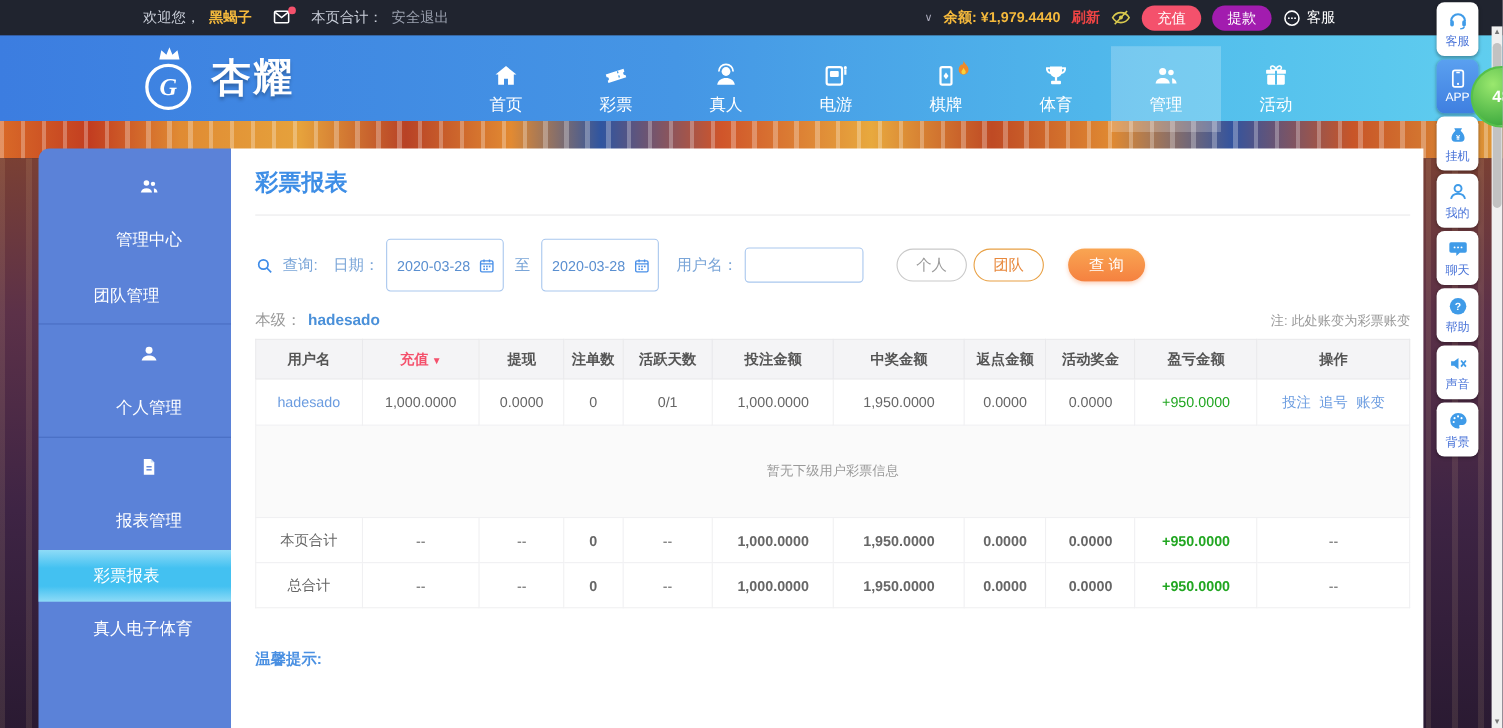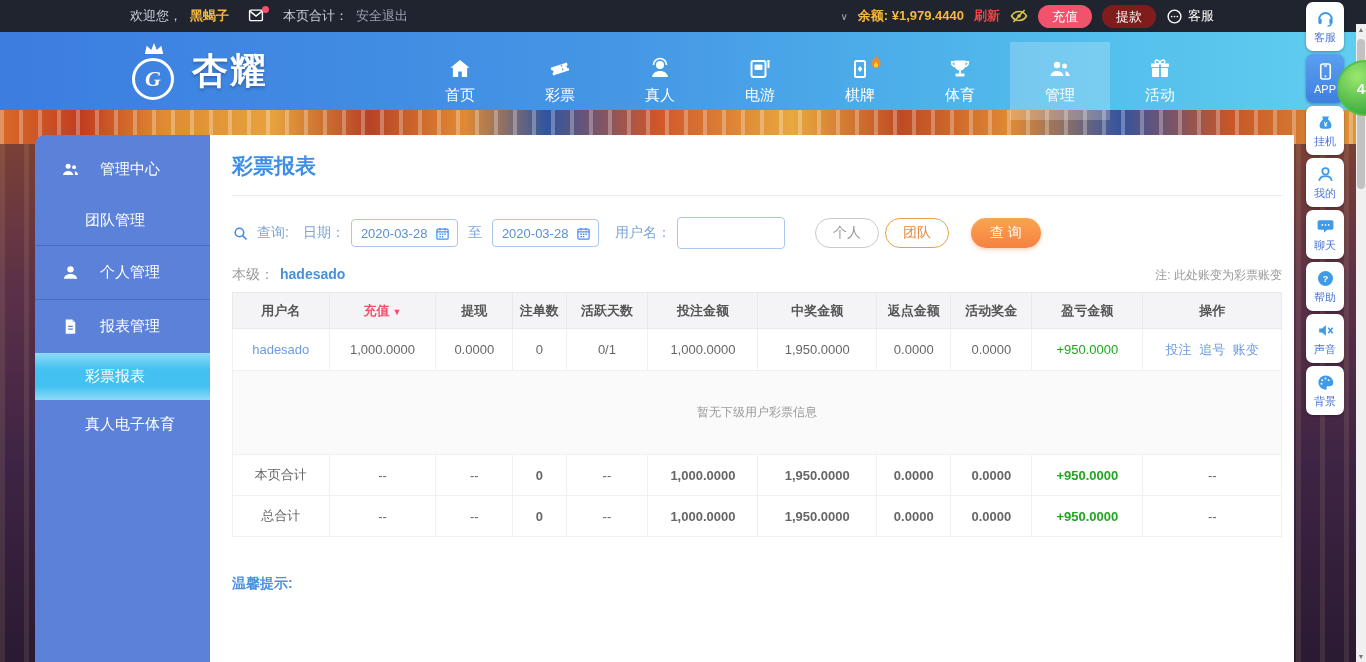--- a/index.html
+++ b/index.html
@@ -19,21 +19,21 @@
   .topbar{position:absolute;top:0;left:0;right:0;height:32px;background:#20242f;z-index:30;
     display:flex;align-items:center;color:#c9ced9;font-size:13px;padding-left:130px;}
   .topbar .grp{display:flex;align-items:center;gap:8px;}
   .topbar .right{margin-left:auto;display:flex;align-items:center;gap:10px;padding-right:152px;}
   .goldb{color:#f5b93c;font-weight:bold;}
   .dim{color:#9aa0ae;}
   .mailwrap{position:relative;margin:0 10px;}
   .mailwrap .dot{position:absolute;top:-3px;right:-4px;width:7px;height:7px;border-radius:50%;background:#f4516c;}
   .pill{height:23px;padding:0 14px;border:none;border-radius:12px;color:#fff;font-size:13px;line-height:23px;cursor:pointer;}
   .pill.red{background:#f4516c;}
-  .pill.blue{background:#7f1d1d;}
+  .pill.blue{background:#a21caf;}
   .caret{font-size:10px;color:#aab;}
 
   
   .navbar{position:absolute;top:32px;left:0;right:0;height:78px;z-index:20;display:flex;align-items:center;
     background:linear-gradient(90deg,#3c7de0 0%,#4596e5 45%,#52bdec 78%,#60ceef 100%);}
   .logo{margin-left:128px;display:flex;align-items:center;gap:12px;width:236px;}
   .emblem{position:relative;width:52px;height:58px;}
   .emblem .crown{position:absolute;top:0;left:50%;transform:translateX(-50%);}
   .emblem .ring{position:absolute;bottom:0;left:4px;width:42px;height:42px;border:3px solid #fff;border-radius:50%;
     display:flex;align-items:center;justify-content:center;color:#fff;font:italic bold 22px "Liberation Serif",serif;}
@@ -41,33 +41,33 @@
   .menu{display:flex;margin-left:46px;height:59px;}
   .menu-item{width:100px;height:78px;display:flex;flex-direction:column;align-items:center;justify-content:center;gap:5px;
     color:#fff;font-size:15px;cursor:pointer;position:relative;}
   .menu-item.active{background:rgba(255,255,255,.22);}
   .nico{position:relative;height:24px;}
   .nico svg{width:24px;height:24px;}
   .flame{position:absolute;top:-4px;right:-16px;}
 
   
   .sidebar{position:absolute;left:35px;top:135px;width:175px;bottom:0;background:#5b82d8;border-radius:10px 0 0 0;z-index:10;color:#fff;font-size:15px;padding-top:8px;}
-  .sb-header{display:flex;align-items:center;gap:20px;padding:17px 0 17px 26px;cursor:pointer;}
+  .sb-header{display:flex;align-items:center;gap:30px;padding:17px 0 17px 26px;cursor:pointer;flex-direction:column;}
   .sico svg{width:19px;height:19px;}
   .sb-sub{padding:15px 0 15px 50px;cursor:pointer;}
   .sb-sub.active{background:linear-gradient(180deg,#8edbf7 0%,#43c1f1 35%,#43c1f1 70%,#8edbf7 100%);padding:14px 0 14px 50px;}
   .sb-div{height:1px;background:rgba(25,55,140,.28);}
 
   
   .card{position:absolute;left:210px;top:135px;width:1084px;bottom:0;background:#fff;z-index:10;padding:17px 12px 0 22px;}
   .page-title{color:#3e8ee6;font-size:21px;font-weight:bold;}
   .title-rule{border-bottom:1px solid #eaeaec;margin-top:15px;}
   .search-row{margin-top:21px;display:flex;align-items:center;font-size:14px;color:#7aa5d8;}
   .search-row .lab{margin:0 6px 0 8px;}
-  .dinput{display:flex;align-items:center;justify-content:space-between;width:107px;height:28px;border:1px solid #a9c7ee;border-radius:4px;padding:0 7px 0 9px;background:#fff;}
+  .dinput{display:flex;align-items:center;justify-content:space-between;width:107px;height:48px;border:1px solid #a9c7ee;border-radius:4px;padding:0 7px 0 9px;background:#fff;}
   .dinput input{width:72px;border:none;outline:none;color:#5a8fd0;font-size:13px;font-family:inherit;}
   .to{margin:0 10px;}
   .uinput{width:108px;height:32px;border:1px solid #a9c7ee;border-radius:4px;outline:none;padding:0 8px;font-size:13px;color:#5a8fd0;}
   .btn-oval{height:30px;padding:0 17px;border-radius:16px;background:#fff;font-size:14px;cursor:pointer;}
   .btn-personal{border:1px solid #c9c9c9;color:#9a9a9a;margin-left:30px;}
   .btn-team{border:1px solid #e8a044;color:#e8883c;margin-left:6px;}
   .btn-search{border:none;margin-left:22px;padding:0 19px;color:#fff;background:linear-gradient(180deg,#f9a552,#f58140);box-shadow:0 2px 4px rgba(245,129,64,.35);}
   .level-row{margin-top:17px;display:flex;align-items:baseline;font-size:14px;}
   .level-row .l1{color:#999;}
   .level-row .l2{color:#4a90d9;font-weight:bold;margin-left:6px;}

